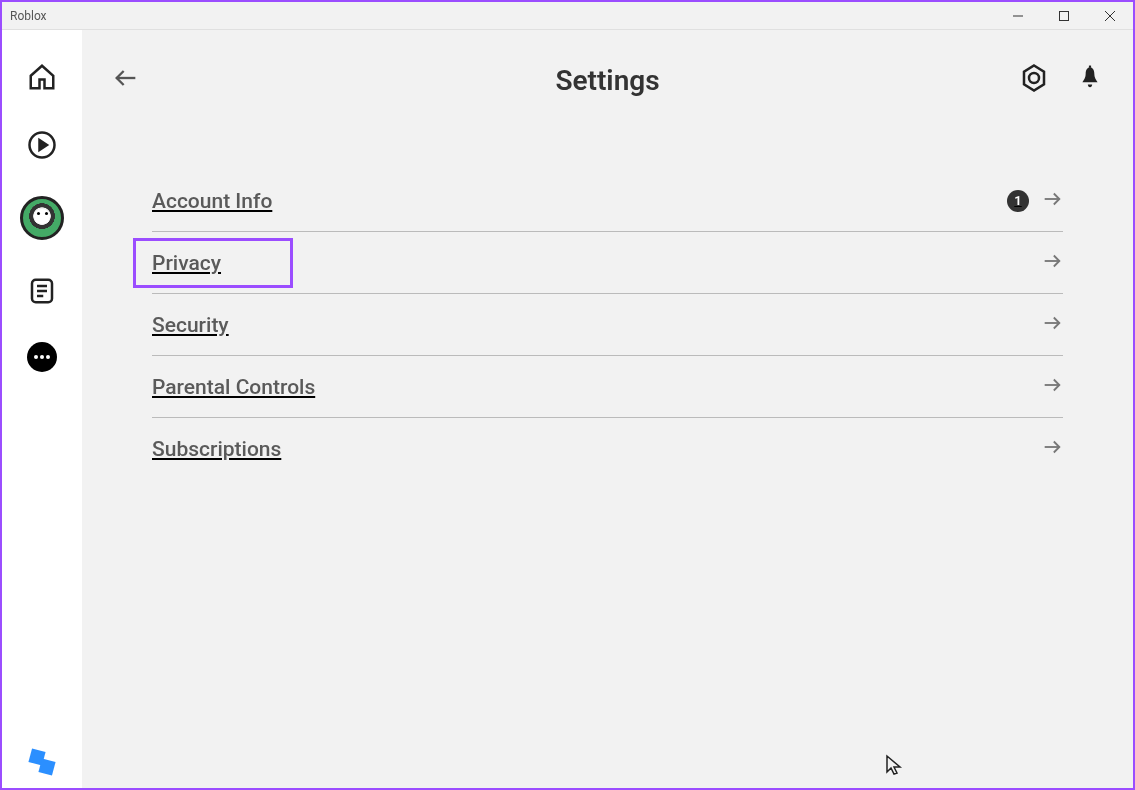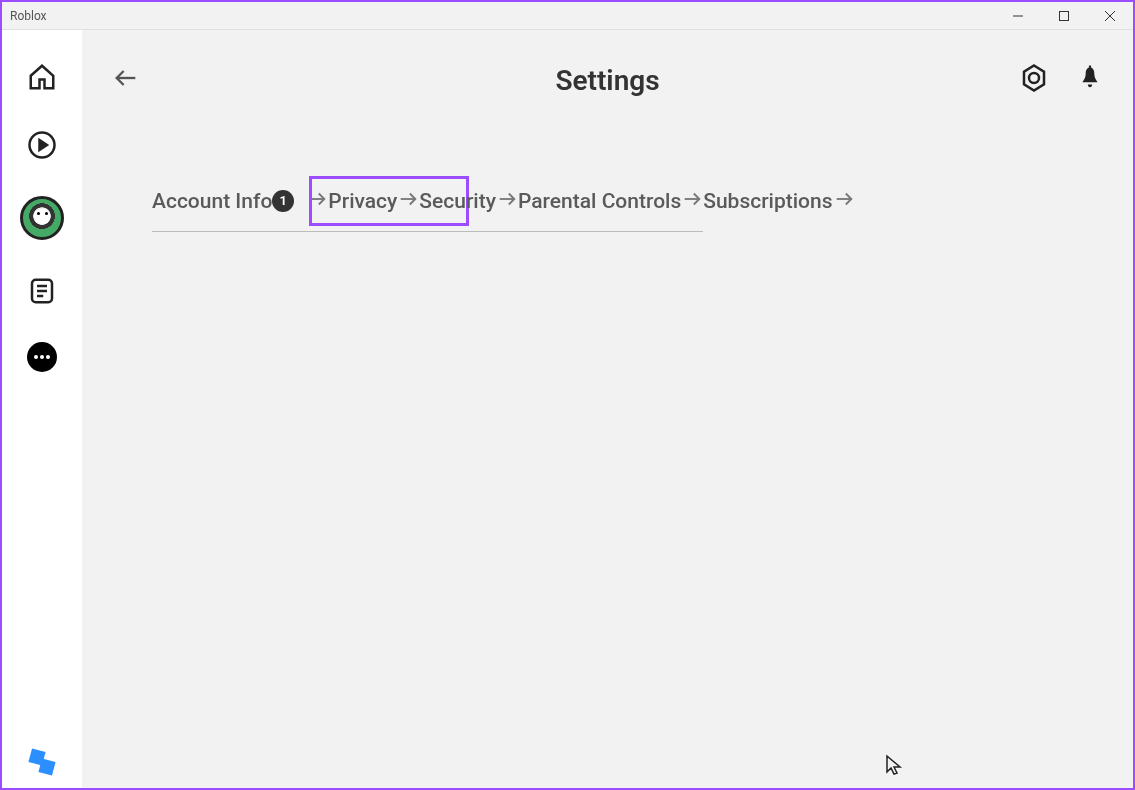--- a/index.html
+++ b/index.html
@@ -36,20 +36,21 @@
       height: 28px;
       display: flex;
       align-items: center;
       justify-content: center;
       color: #333;
       font-size: 13px;
     }
     .app-body {
       display: flex;
       height: calc(100% - 28px);
+      text-decoration: underline;
     }
     .sidebar {
       width: 80px;
       background: #ffffff;
       display: flex;
       flex-direction: column;
       align-items: center;
       padding-top: 30px;
       gap: 34px;
       position: relative;
@@ -165,20 +166,21 @@
     }
     .robux-icon, .bell-icon {
       cursor: pointer;
       color: #222;
     }
     .content {
       padding: 40px 70px 0 70px;
     }
     .settings-list {
       display: flex;
+      flex-direction: column;
     }
     .settings-item {
       display: flex;
       align-items: center;
       justify-content: space-between;
       height: 62px;
       border-bottom: 1px solid #bbb;
       cursor: pointer;
       position: relative;
     }

